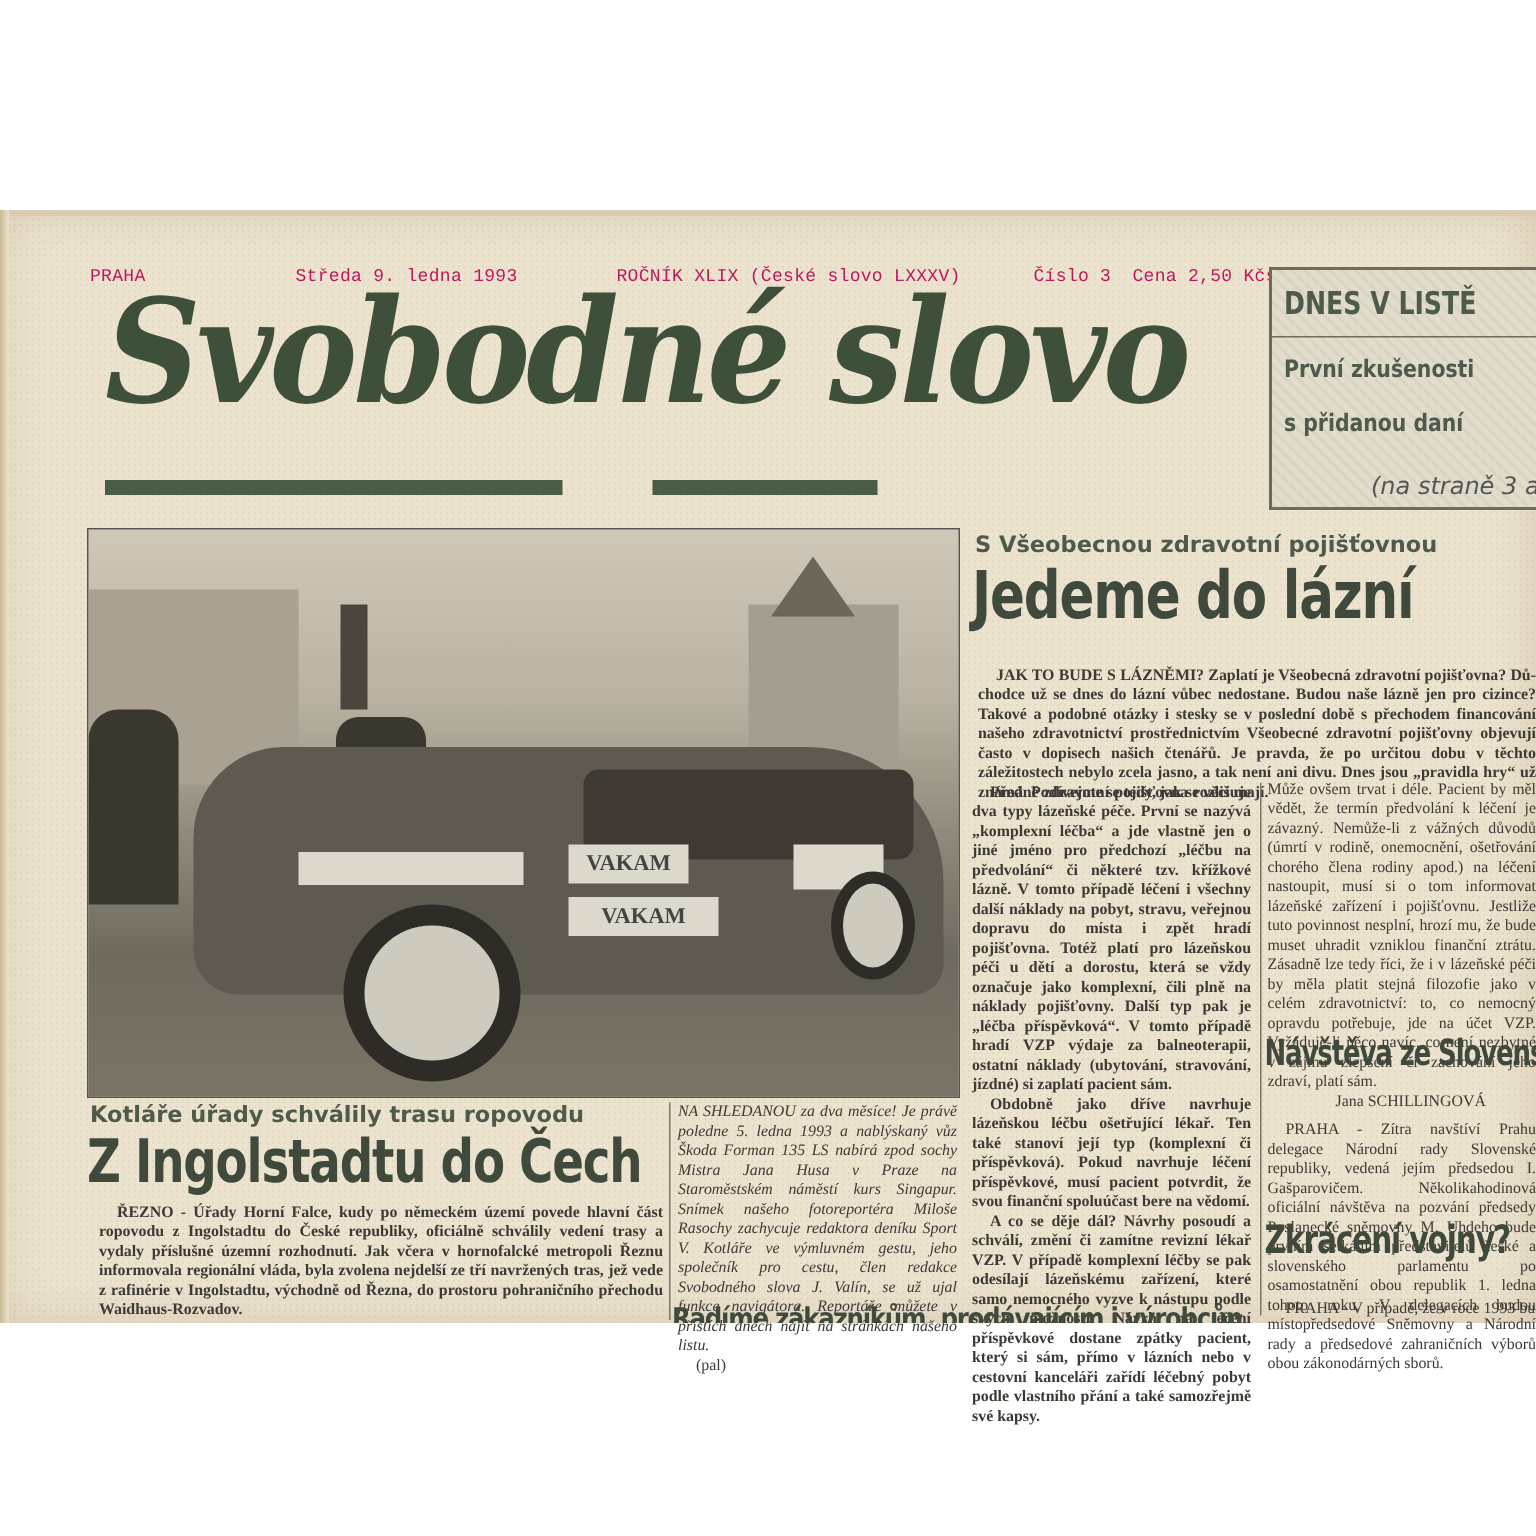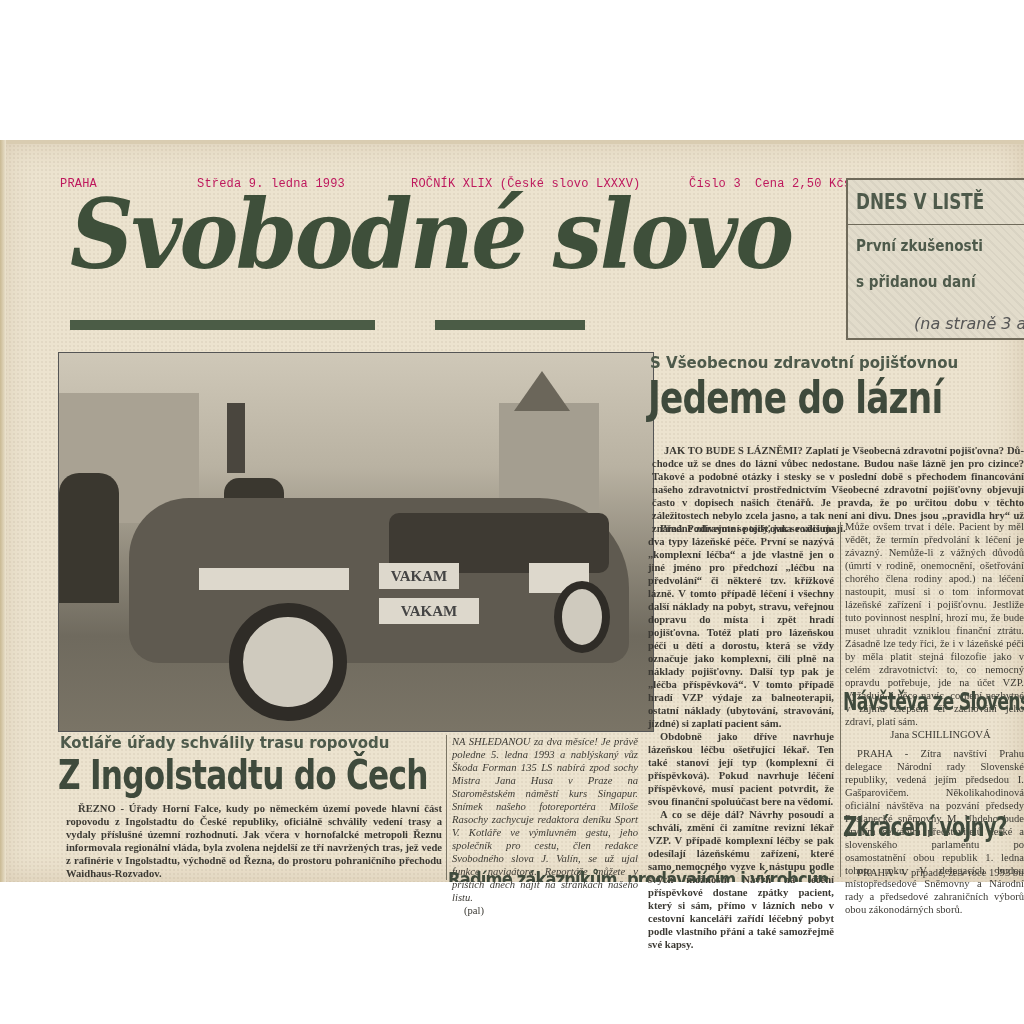--- a/index.html
+++ b/index.html
@@ -16,21 +16,21 @@
   .masthead .rule1{position:absolute;left:0;top:132px;width:305px;height:10px;background:#4b5c46;}
   .masthead .rule2{position:absolute;left:365px;top:132px;width:150px;height:10px;background:#4b5c46;}
   .teaser{position:absolute;left:846px;top:178px;width:178px;height:158px;border:2px solid #6f6a5a;border-right:none;background:#e2dccb;
     background-image:repeating-linear-gradient(45deg,rgba(0,0,0,0.04) 0 2px,transparent 2px 6px);}
   .teaser .head{position:absolute;left:8px;top:10px;font-family:"DejaVu Sans",sans-serif;font-weight:bold;font-size:21px;color:#4e5a4b;white-space:nowrap;transform:scaleX(0.8);transform-origin:left;}
   .teaser .sep{position:absolute;left:0;top:44px;width:178px;height:1px;background:#6f6a5a;}
   .teaser .l1,.teaser .l2{position:absolute;left:8px;font-family:"DejaVu Sans",sans-serif;font-weight:bold;font-size:16px;color:#4e5a4b;white-space:nowrap;transform:scaleX(0.85);transform-origin:left;}
   .teaser .l1{top:56px;} .teaser .l2{top:92px;}
   .teaser .ref{position:absolute;left:66px;top:134px;font-family:"DejaVu Sans",sans-serif;font-style:italic;font-size:16px;color:#555;white-space:nowrap;}
   .photo{position:absolute;left:58px;top:352px;width:580px;height:378px;border:1px solid #555;
-    background:linear-gradient(180deg,#cfc8b8 0%,#b9b2a2 30%,#8e887a 55%,#6f6a5e 75%,#7a7466 100%);overflow:hidden;padding-left:14px;}
+    background:linear-gradient(180deg,#cfc8b8 0%,#b9b2a2 30%,#8e887a 55%,#6f6a5e 75%,#7a7466 100%);overflow:hidden;}
   .photo .bldL{position:absolute;left:0;top:40px;width:140px;height:130px;background:#a9a293;}
   .photo .bldR{position:absolute;left:440px;top:50px;width:100px;height:120px;background:#a49e90;}
   .photo .tower{position:absolute;left:455px;top:18px;width:0;height:0;border-left:28px solid transparent;border-right:28px solid transparent;border-bottom:40px solid #6b665a;}
   .photo .statue{position:absolute;left:168px;top:50px;width:18px;height:70px;background:#4a463e;}
   .photo .car{position:absolute;left:70px;top:145px;width:500px;height:165px;background:#5f5a50;border-radius:60px 90px 20px 30px;}
   .photo .win{position:absolute;left:330px;top:160px;width:220px;height:60px;background:#3e3a33;border-radius:10px;}
   .photo .wheel1{position:absolute;left:170px;top:250px;width:90px;height:90px;border-radius:50%;background:#cfcabe;border:14px solid #2f2c27;}
   .photo .wheel2{position:absolute;left:495px;top:228px;width:40px;height:56px;border-radius:50%;background:#cfcabe;border:8px solid #2f2c27;}
   .photo .sticker{position:absolute;background:#ddd8cc;color:#444;font-family:"Liberation Serif",serif;font-weight:bold;font-size:15px;text-align:center;}
   .photo .s1{left:140px;top:215px;width:150px;height:22px;}

